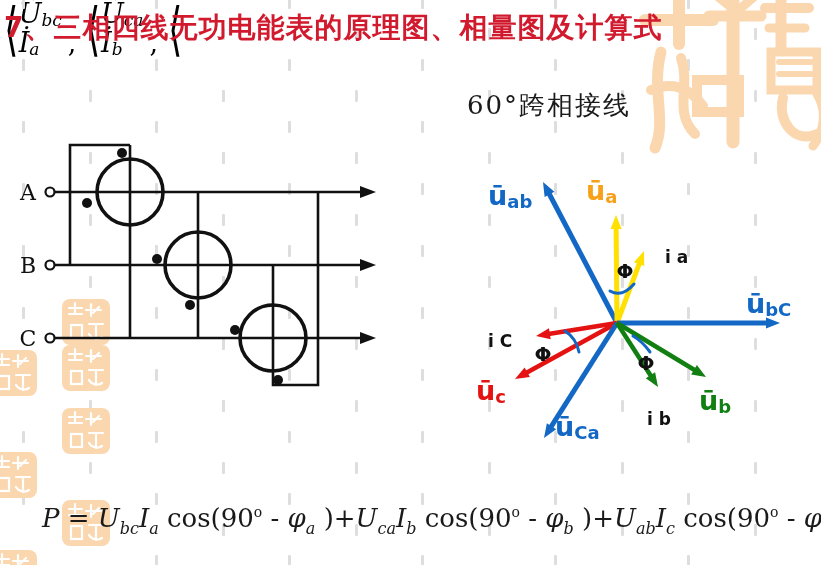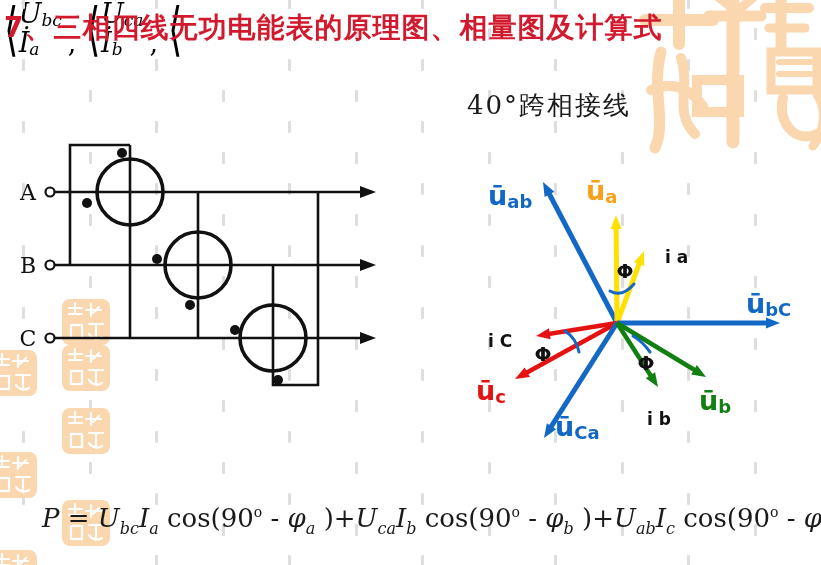--- a/index.html
+++ b/index.html
@@ -211,21 +211,21 @@
           <span class="mvar">İ</span>
           <span class="msub">b</span>
         </span>
     </span>
   </div>
   <span class="comma">,</span>
   <div class="aterm">
     <span class="bra">⟨</span>
   </div>
 </div>
-<div id="wiring-note" class="abs">40°跨相接线</div>
+<div id="wiring-note" class="abs">60°跨相接线</div>
 
 <svg id="circuit-svg" class="abs" width="380" height="275" viewBox="0 0 380 275">
   <g stroke="#111" stroke-width="2.6" fill="none">
     <line x1="44" y1="62" x2="352" y2="62"></line>
     <line x1="44" y1="135" x2="352" y2="135"></line>
     <line x1="44" y1="208" x2="352" y2="208"></line>
     <polyline points="60,135 60,15 120,15"></polyline>
     <line x1="120" y1="15" x2="120" y2="208"></line>
     <line x1="188" y1="62" x2="188" y2="208"></line>
     <polyline points="263,135 263,255 308,255 308,62"></polyline>

